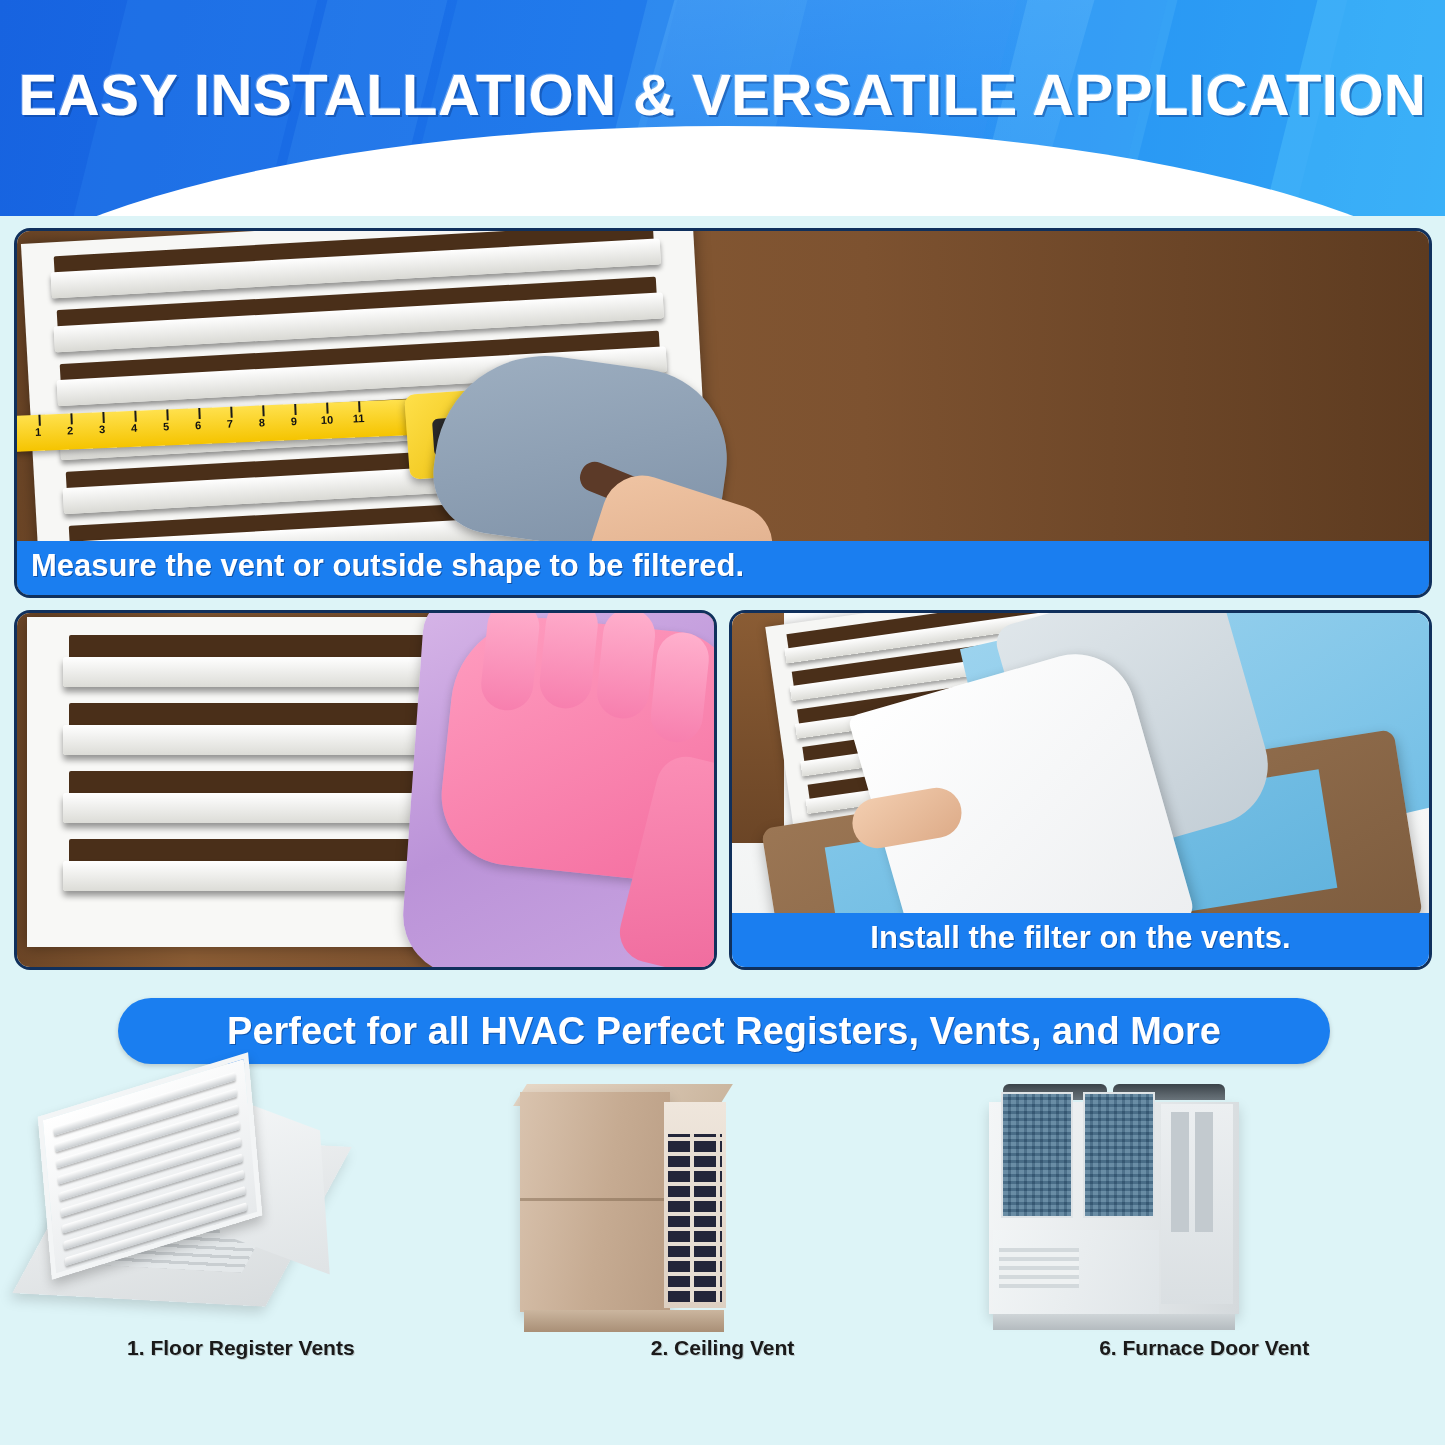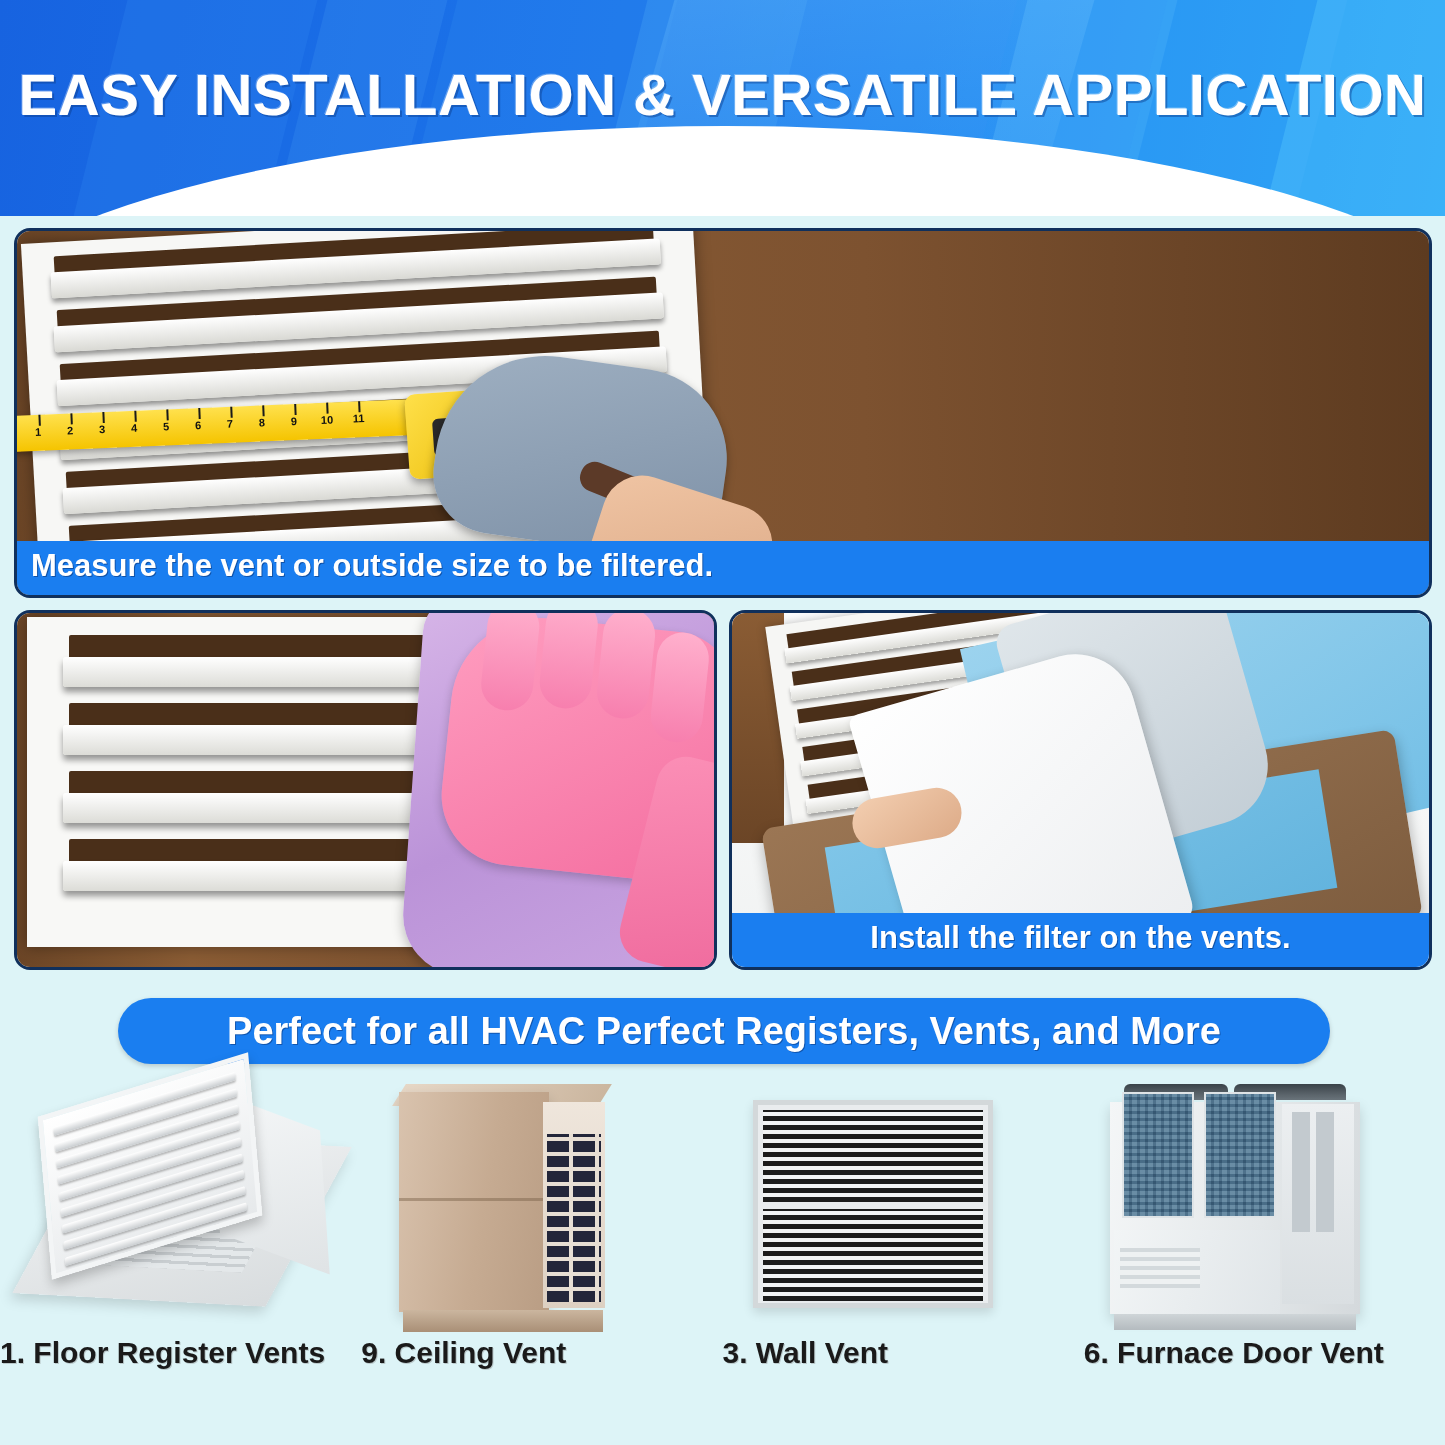--- a/index.html
+++ b/index.html
@@ -199,21 +199,21 @@
     text-shadow:1px 1px 0 rgba(8,45,110,.5);
     box-shadow:0 2px 5px rgba(0,0,0,.18);
   }
 
   
   .products { position:absolute; left:0; top:1078px; width:1445px; display:flex; }
   .prod { flex:1; position:relative; height:300px; }
   .prod-art { position:absolute; left:0; right:0; top:0; height:250px; }
   .prod-label {
     position:absolute; left:0; right:0; top:258px;
-    text-align:left; font-size:30px; font-weight:bold; color:#1a1a1a;
+    text-align:center; font-size:21px; font-weight:bold; color:#1a1a1a;
     white-space:nowrap;
     text-shadow:1px 1px 0 rgba(120,120,120,.35);
   }
 
   
   .cassette { position:absolute; left:52px; top:62px; width:260px; height:160px;
     background:linear-gradient(160deg,#f2f4f5,#d8dcde); transform:skewX(-26deg) rotate(3deg);
     box-shadow:0 6px 12px rgba(0,0,0,.15); }
   .cassette-in { position:absolute; left:38px; top:28px; width:180px; height:100px;
     background:repeating-linear-gradient(0deg,#e4e8ea 0 5px,#c9ced1 5px 8px); }
@@ -342,21 +342,21 @@
           <span class="tick" style="left:318px"></span>
             <span class="num" style="left:312px">10</span>
           <span class="tick" style="left:350px"></span>
             <span class="num" style="left:344px">11</span>
         </div>
         <div class="tapebody"></div>
         <div class="glove"></div>
         <div class="cuff"></div>
         <div class="arm"></div>
       </div>
-      <div class="caption">Measure the vent or outside size to be filtered.</div>
+      <div class="caption">Measure the vent or outside shape to be filtered.</div>
     </div>
 
   </div>
 
   <div class="prow">
 
     <div class="panel p3">
       <div class="photo">
         <div class="wood"></div>
         <div class="frame">
@@ -436,32 +436,23 @@
 
   <div class="prod">
     <div class="prod-art">
       <div class="beige-top"></div>
       <div class="beige-body"></div>
       <div class="beige-seam"></div>
       <div class="beige-face"></div>
       <div class="beige-grid"></div>
       <div class="beige-feet"></div>
     </div>
-    <div class="prod-label">9. Ceiling Vent</div>
+    <div class="prod-label">2. Ceiling Vent</div>
   </div>
 
-  <div class="prod">
-    <div class="prod-art">
-      <div class="grille">
-        <div class="grille-half gh1"></div>
-        <div class="grille-half gh2"></div>
-      </div>
-    </div>
-    <div class="prod-label">3. Wall Vent</div>
-  </div>
 
   <div class="prod">
     <div class="prod-art">
       <div class="cond-fan" style="left:40px;width:104px"></div>
       <div class="cond-fan" style="left:150px;width:112px"></div>
       <div class="cond-body"></div>
       <div class="cond-coil" style="left:38px"></div>
       <div class="cond-coil" style="left:120px"></div>
       <div class="cond-side"></div>
       <div class="cond-slit" style="left:208px;top:34px;width:18px;height:120px"></div>

